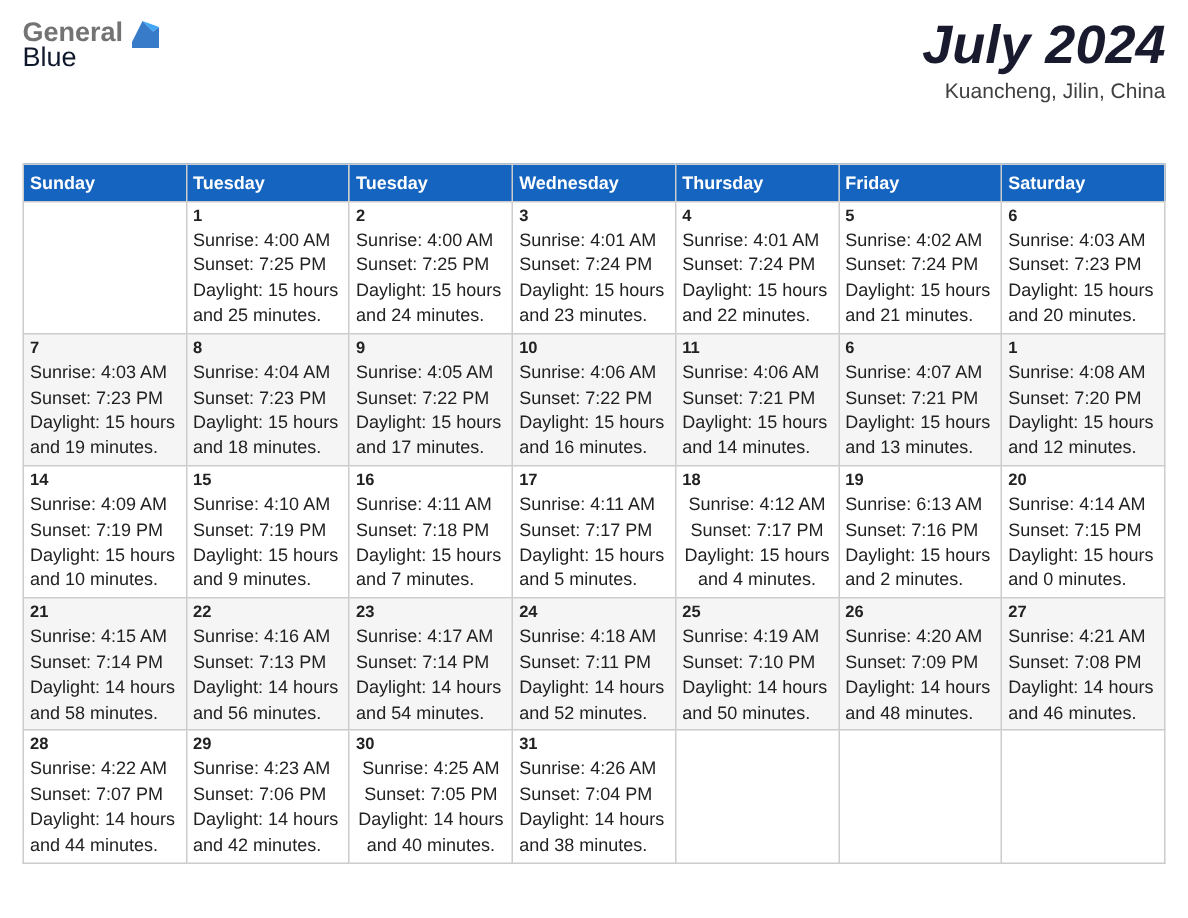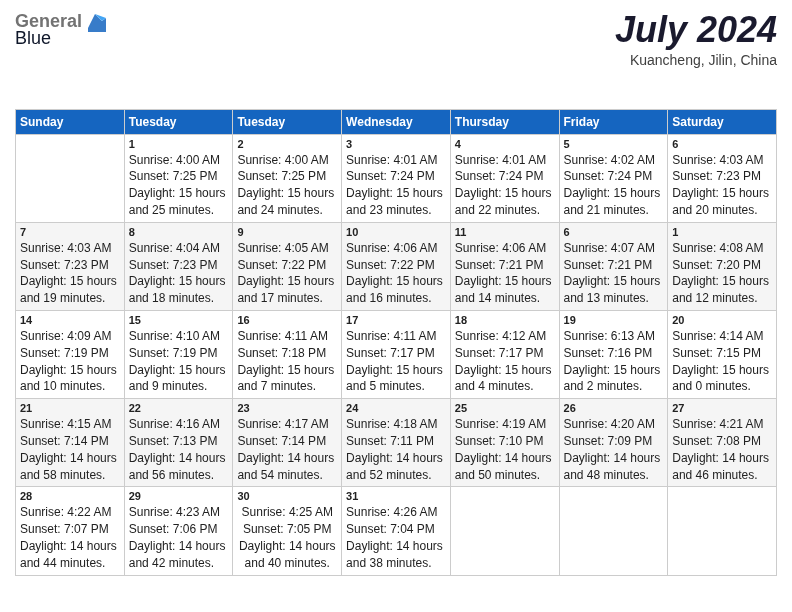--- a/index.html
+++ b/index.html
@@ -253,21 +253,21 @@
           </td>
           <td>
             <span class="day-num">17</span>
             <div class="cell-info" style="white-space: pre-line;">Sunrise: 4:11 AM
 Sunset: 7:17 PM
 Daylight: 15 hours
 and 5 minutes.</div>
           </td>
           <td>
             <span class="day-num">18</span>
-            <div class="cell-info" style="white-space: pre-line;">Sunrise: 4:12 AM
+            <div class="cell-info" style="white-space: pre-line; text-align: center;">Sunrise: 4:12 AM
 Sunset: 7:17 PM
 Daylight: 15 hours
 and 4 minutes.</div>
           </td>
           <td>
             <span class="day-num">19</span>
             <div class="cell-info" style="white-space: pre-line;">Sunrise: 6:13 AM
 Sunset: 7:16 PM
 Daylight: 15 hours
 and 2 minutes.</div>

